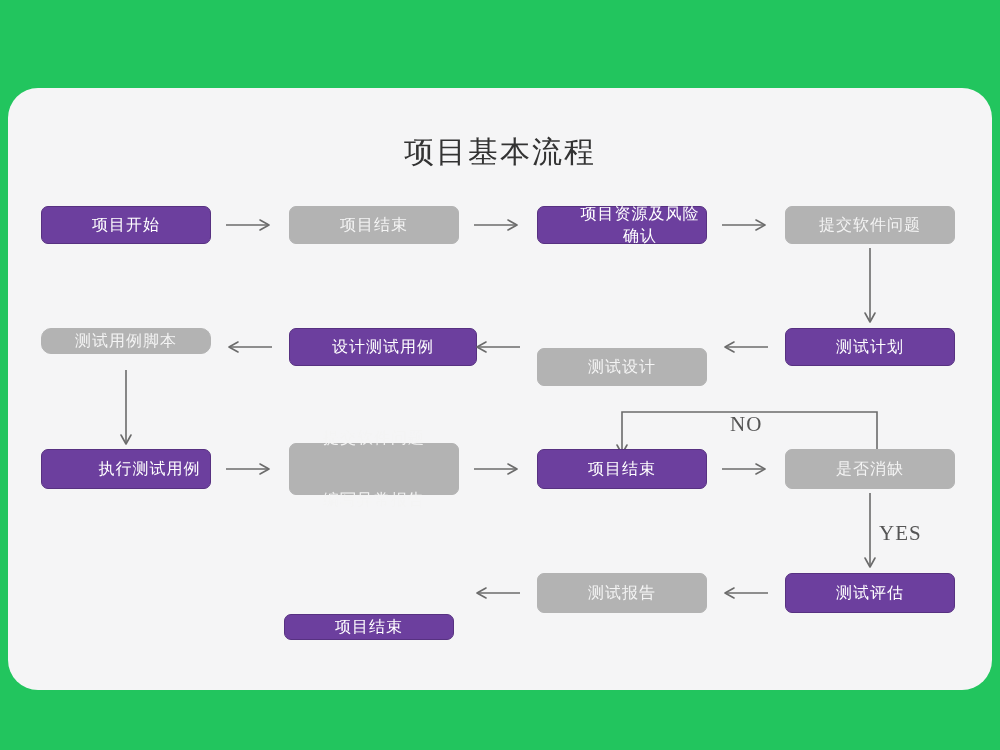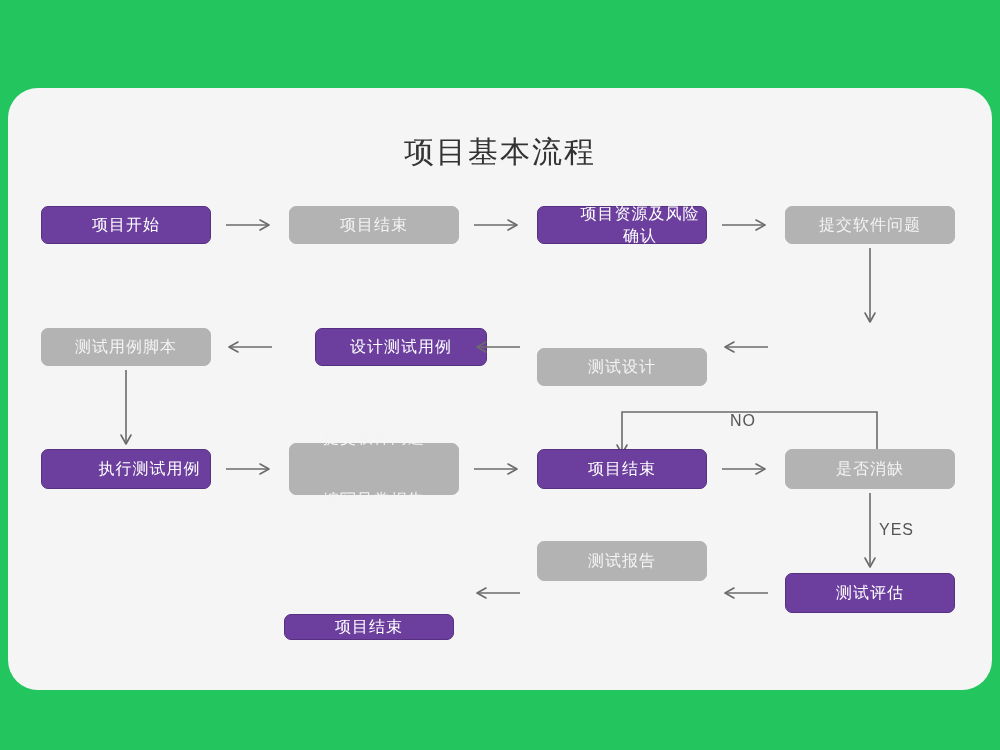--- a/index.html
+++ b/index.html
@@ -80,24 +80,24 @@
     position: absolute;
     width: 14px;
     display: block;
   }
   .loop {
     position: absolute;
     display: block;
   }
   .edge-label {
     position: absolute;
-    font-size: 16px;
+    font-size: 21px;
     color: #555555;
     letter-spacing: 1px;
-    font-family: Liberation Sans, sans-serif;
+    font-family: Liberation Serif, serif;
     user-select: none;
   }
   svg { overflow: visible; }
   .stroke {
     stroke: #6b6b6b;
     stroke-width: 1.6;
     fill: none;
   }
   .head {
     fill: none;
@@ -145,47 +145,50 @@
 
   <div class="node gray" style="left:785px; top:206px; width:170px; height:38px;">
     <span>提交软件问题</span>
   </div>
 
   <svg class="arrow-v" style="left:863px; top:248px; width:14px; height:78px;" viewBox="0 0 14 78">
     <path class="stroke" d="M7 0 L7 73"></path>
     <path class="head" d="M2 65 L7 74 L12 65"></path>
   </svg>
 
-  <div class="node gray" style="left:41px;  top:328px; width:170px; height:38px;">
+  <div class="node gray" style="left:41px;  top:328px; width:170px; height:26px;border-radius:10px;">
     <span>测试用例脚本</span>
   </div>
 
   <svg class="arrow-h" style="left:226px; top:340px; width:46px; height:14px;" viewBox="0 0 46 14">
     <path class="stroke" d="M46 7 L4 7"></path>
     <path class="head" d="M12 2 L3 7 L12 12"></path>
   </svg>
 
-  <div class="node purple" style="left:289px; top:328px; width:172px; height:38px;margin-left:26px;">
+  <div class="node purple" style="left:289px; top:328px; width:188px; height:38px;">
     <span>设计测试用例</span>
   </div>
 
   <svg class="arrow-h" style="left:474px; top:340px; width:46px; height:14px;" viewBox="0 0 46 14">
     <path class="stroke" d="M46 7 L4 7"></path>
     <path class="head" d="M12 2 L3 7 L12 12"></path>
   </svg>
 
   <div class="node gray" style="left:537px; top:328px; width:170px; height:38px;margin-top:20px;">
     <span>测试设计</span>
   </div>
 
   <svg class="arrow-h" style="left:722px; top:340px; width:46px; height:14px;" viewBox="0 0 46 14">
     <path class="stroke" d="M46 7 L4 7"></path>
     <path class="head" d="M12 2 L3 7 L12 12"></path>
   </svg>
 
+  <div class="node purple" style="left:785px; top:328px; width:170px; height:38px;">
+    <span>测试计划</span>
+  </div>
 
   <svg class="arrow-v" style="left:119px; top:370px; width:14px; height:78px;" viewBox="0 0 14 78">
     <path class="stroke" d="M7 0 L7 73"></path>
     <path class="head" d="M2 65 L7 74 L12 65"></path>
   </svg>
 
   <svg class="loop" style="left:615px; top:405px; width:265px; height:55px;" viewBox="0 0 265 55">
     <path class="stroke" d="M262 55 L262 7 L7 7 L7 48"></path>
     <path class="head" d="M2 40 L7 49 L12 40"></path>
   </svg>
@@ -231,21 +234,21 @@
 
   <div class="node purple" style="left:284px; top:573px; width:170px; height:26px;margin-top:41px;">
     <span>项目结束</span>
   </div>
 
   <svg class="arrow-h" style="left:474px; top:586px; width:46px; height:14px;" viewBox="0 0 46 14">
     <path class="stroke" d="M46 7 L4 7"></path>
     <path class="head" d="M12 2 L3 7 L12 12"></path>
   </svg>
 
-  <div class="node gray" style="left:537px; top:541px; width:170px; height:40px;">
+  <div class="node gray" style="left:537px; top:573px; width:170px; height:40px;">
     <span>测试报告</span>
   </div>
 
   <svg class="arrow-h" style="left:722px; top:586px; width:46px; height:14px;" viewBox="0 0 46 14">
     <path class="stroke" d="M46 7 L4 7"></path>
     <path class="head" d="M12 2 L3 7 L12 12"></path>
   </svg>
 
   <div class="node purple" style="left:785px; top:573px; width:170px; height:40px;">
     <span>测试评估</span>

